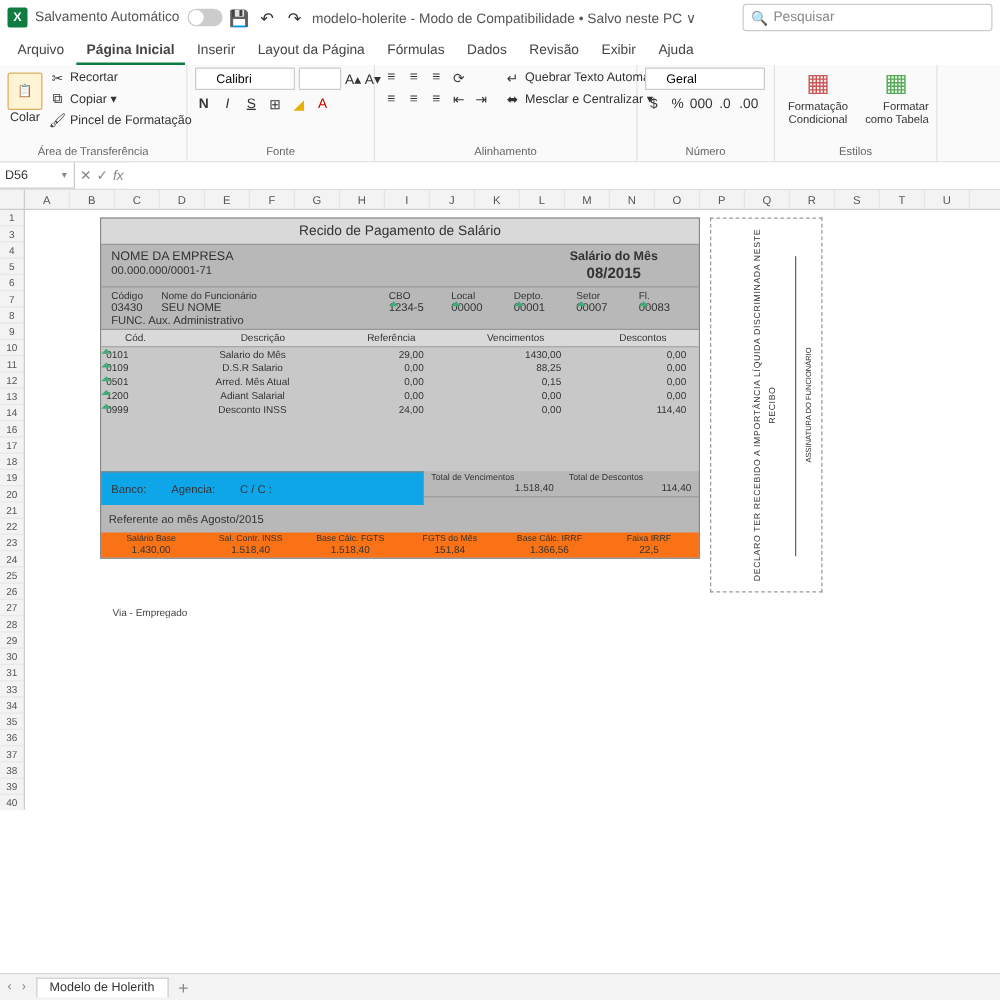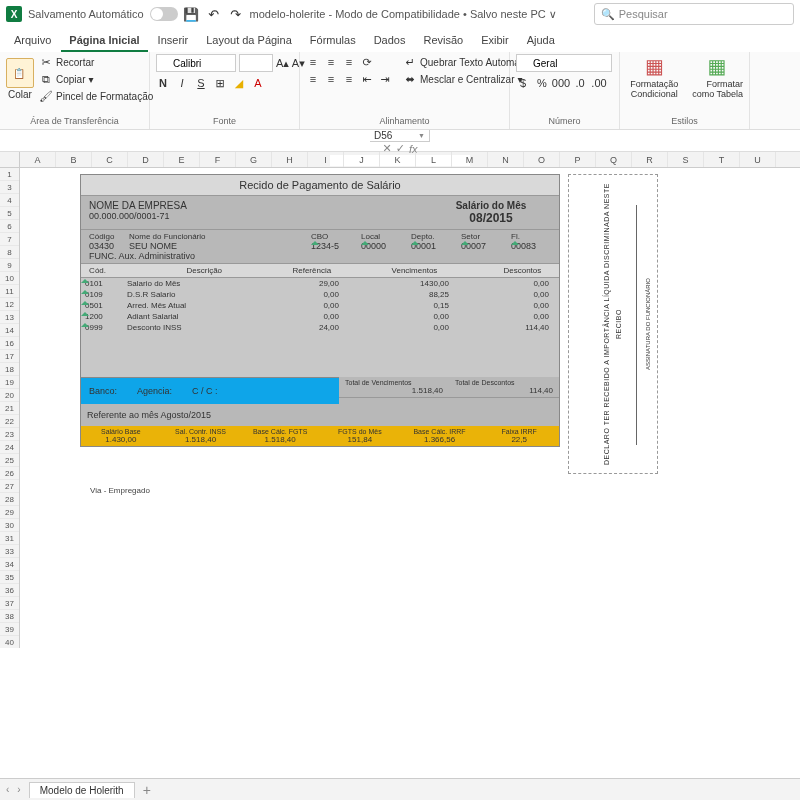--- a/index.html
+++ b/index.html
@@ -25,21 +25,21 @@
 .ribbon-group { border-right: 1px solid #e3e3e3; padding: 2px 6px; display: flex; flex-direction: column; justify-content: space-between; position: relative; }
 .ribbon-group .label { text-align: center; font-size: 9px; color: #666; padding-bottom: 1px; }
 .ribbon-row { display: flex; align-items: center; gap: 3px; }
 .ribbon-col { display: flex; flex-direction: column; gap: 1px; }
 .ribbon-btn { display: flex; align-items: center; gap: 3px; padding: 1px 2px; cursor: pointer; white-space: nowrap; }
 .font-select { border: 1px solid #ccc; height: 18px; font-size: 10px; padding: 0 16px; background: #fff; }
 .mini-icon { width: 14px; height: 14px; display: inline-flex; align-items: center; justify-content: center; font-size: 11px; }
 .paste-icon { width: 28px; height: 30px; background: #fff3d6; border: 1px solid #d8b060; border-radius: 2px; display: flex; align-items: center; justify-content: center; }
 
 
-.formula-row { display: flex; align-items: center; border-bottom: 1px solid #ddd; height: 22px; flex-direction: column; }
+.formula-row { display: flex; align-items: center; border-bottom: 1px solid #ddd; height: 22px; }
 .namebox { width: 60px; border: 1px solid #ccc; border-top: none; border-left: none; height: 100%; display: flex; align-items: center; padding: 0 4px; font-size: 10px; }
 .namebox .dd { margin-left: auto; color: #888; font-size: 7px; }
 .fx-btns { display: flex; align-items: center; gap: 4px; padding: 0 4px; color: #888; }
 .formulabar { flex: 1; height: 100%; border: none; padding: 0 4px; font-size: 10px; }
 
 
 .colheaders { display: flex; height: 16px; border-bottom: 1px solid #ccc; font-size: 9px; color: #555; background: #f3f3f3; }
 .rownum-spacer { width: 20px; border-right: 1px solid #ccc; }
 .colh { width: 36px; text-align: center; border-right: 1px solid #e5e5e5; line-height: 16px; }
 
@@ -53,38 +53,38 @@
 .holerite { position: absolute; left: 60px; top: 6px; width: 480px; background: #b8b8b8; border: 1px solid #888; font-size: 9px; }
 .hol-title { text-align: center; padding: 4px; background: #d9d9d9; border-bottom: 1px solid #999; font-size: 11px; }
 .hol-head { padding: 4px 8px; border-bottom: 1px solid #999; display: flex; }
 .hol-head .left { flex: 1; }
 .hol-head .right { width: 120px; text-align: center; }
 .hol-head .right .lbl { font-size: 10px; font-weight: 600; }
 .hol-head .right .val { font-size: 12px; font-weight: 700; }
 .hol-emp-row { display: flex; gap: 0; }
 .hol-emp-cell { flex: 1; position: relative; }
 .tri { display: inline-block; width: 0; height: 0; border-left: 4px solid transparent; border-right: 4px solid transparent; border-bottom: 4px solid #4a7; position: absolute; top: 0; left: 0; }
-.hol-tbl-head { display: flex; background: #d9d9d9; border-bottom: 1px solid #999; font-size: 8px; padding: 2px 4px; gap: 48px; }
+.hol-tbl-head { display: flex; background: #d9d9d9; border-bottom: 1px solid #999; font-size: 8px; padding: 2px 15px; gap: 48px; }
 .hol-tbl-head div { text-align: center; }
 .hol-rows { background: #c8c8c8; }
 .hol-row { display: flex; padding: 1px 0; font-size: 8px; }
 .c-cod { width: 36px; padding-left: 4px; position: relative; }
-.c-desc { width: 160px; padding-left: 10px; }
+.c-desc { width: 160px; padding-left: 10px; text-align: center; }
 .c-ref { width: 70px; text-align: right; padding-right: 8px; }
 .c-venc { width: 110px; text-align: right; padding-right: 8px; }
 .c-desc2 { width: 100px; text-align: right; padding-right: 8px; }
 .hol-bank { display: flex; background: #0ea5e9; padding: 8px; gap: 20px; font-size: 9px; border-top: 1px solid #888; }
 .hol-tot-left { flex: 1; padding: 6px; font-size: 9px; }
 .hol-tot-right { width: 220px; }
 .tot-row { display: flex; border-bottom: 1px solid #999; }
 .tot-cell { flex: 1; padding: 2px 6px; font-size: 8px; text-align: right; }
 .tot-cell .lbl { font-size: 7px; display: block; text-align: left; }
 .liq-row { display: flex; align-items: center; padding: 2px 6px; background: #c8c8c8; }
 .arrow { display: inline-block; width: 14px; height: 8px; background: #fff; clip-path: polygon(0 25%, 60% 25%, 60% 0, 100% 50%, 60% 100%, 60% 75%, 0 75%); margin: 0 6px; }
-.hol-foot { display: flex; background: #eab308; font-size: 7px; }
+.hol-foot { display: flex; background: #f97316; font-size: 7px; }
 .hol-foot-col { flex: 1; padding: 2px 4px; text-align: center; }
 .hol-foot-col .v { font-size: 8px; }
 .via { position: absolute; left: 70px; top: 318px; font-size: 8px; color: #444; }
 
 
 .decl { position: absolute; left: 548px; top: 6px; width: 90px; height: 300px; border: 1px dashed #999; display: flex; align-items: center; justify-content: center; }
 .decl-text { writing-mode: vertical-rl; transform: rotate(180deg); font-size: 7px; letter-spacing: 0.5px; text-align: center; line-height: 12px; }
 .decl-sig { writing-mode: vertical-rl; transform: rotate(180deg); font-size: 6px; position: absolute; right: 6px; }
 .decl-line { position: absolute; right: 20px; top: 30px; height: 240px; border-left: 1px solid #666; }
 

